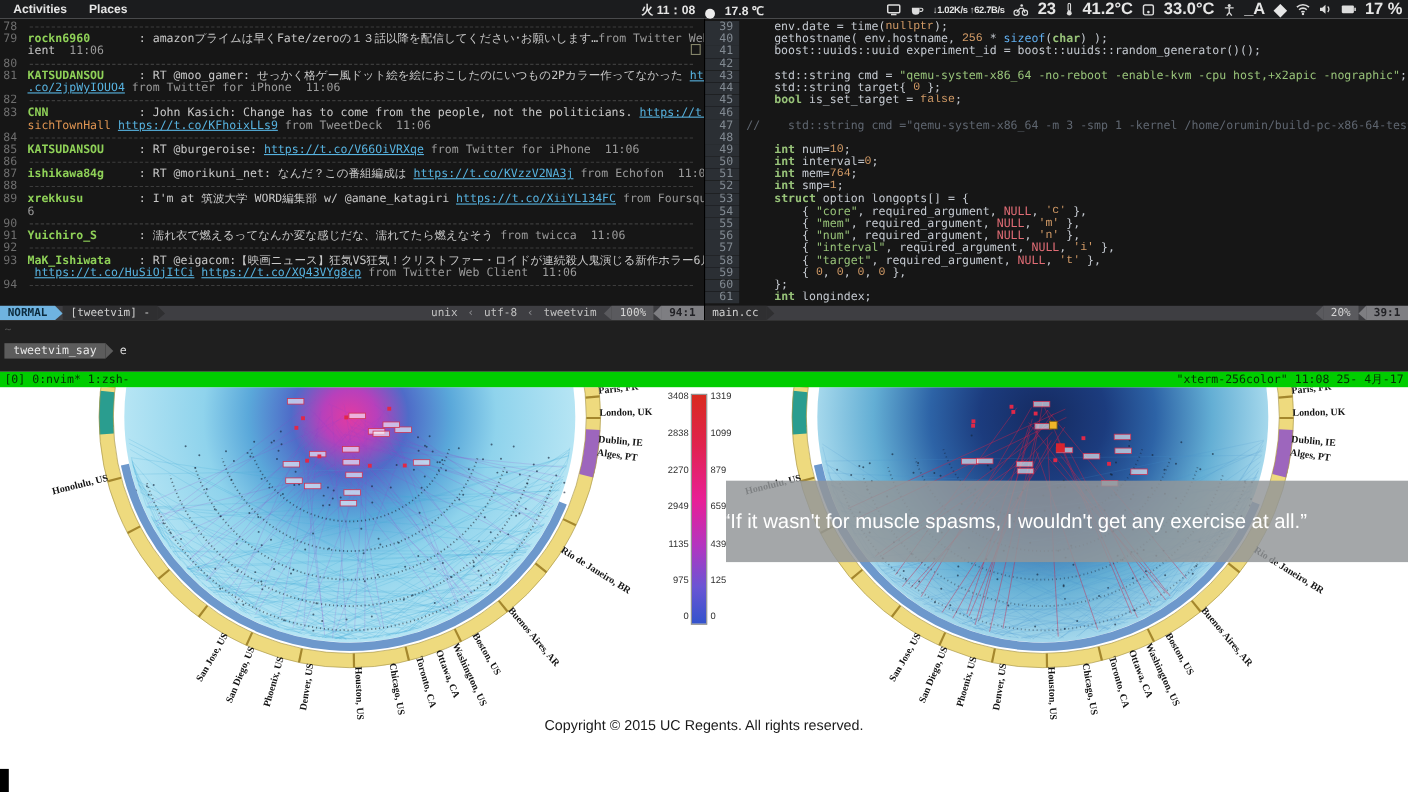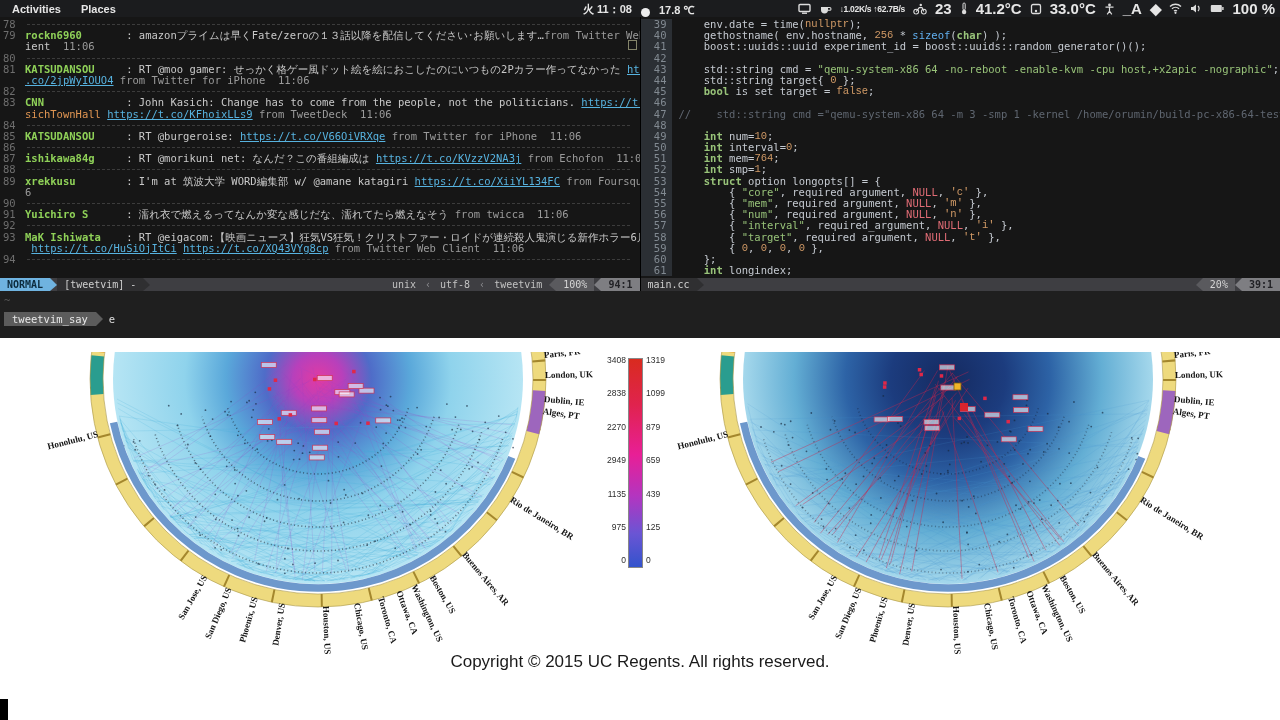--- a/index.html
+++ b/index.html
@@ -81,21 +81,21 @@
     font-family:"Liberation Sans",sans-serif;font-size:8.5px;color:#2e2e2e;}
   .lbar{position:absolute;left:32px;top:6px;width:13px;height:208px;
     background:linear-gradient(180deg,#d92b1f 0%,#e0234e 22%,#e81f96 46%,#b335c0 66%,#6a55d4 84%,#3353cc 100%);
     border:0.5px solid #888;}
   .lt1{position:absolute;right:56px;transform:translateY(-50%);}
   .lt2{position:absolute;left:50px;transform:translateY(-50%);}
   .overlay{position:absolute;left:660px;top:85px;width:620px;height:74px;background:rgba(147,150,152,0.84);
     z-index:5;display:flex;align-items:center;justify-content:center;padding:0 104px 0 10px;box-sizing:border-box;}
   .quote{font-family:"Liberation Sans",sans-serif;font-size:18.5px;color:#fff;white-space:nowrap;}
   .copyright{position:absolute;left:0;right:0;top:300px;text-align:center;z-index:6;
-    font-family:"Liberation Sans",sans-serif;font-size:17px;color:#1a1a1a;}
+    font-family:"Liberation Sans",sans-serif;font-size:13px;color:#1a1a1a;}
   .stray{position:absolute;left:0;top:347px;width:8px;height:21px;background:#000;z-index:7;}
 </style>
 </head>
 <body>
 
 <div class="screen">
 
   <div class="topbar">
     <div class="tb-left">
       <span class="tb-menu">Activities</span>
@@ -144,21 +144,21 @@
           <circle cx="6.5" cy="9.8" r="1.1" fill="#dcdcdc"></circle>
         </svg>
       <svg class="ticon" width="12" height="11" viewBox="0 0 12 11">
           <path d="M1 4h2l3-2.6v8.2L3 7H1z" fill="#dcdcdc"></path>
           <path d="M8 3a3.4 3.4 0 0 1 0 5" fill="none" stroke="#dcdcdc" stroke-width="1.2"></path>
         </svg>
       <svg class="ticon" width="14" height="9" viewBox="0 0 14 9">
           <rect x="0.8" y="1" width="11" height="7" rx="1" fill="#dcdcdc"></rect>
           <rect x="12.2" y="3" width="1.4" height="3" fill="#dcdcdc"></rect>
         </svg>
-      <span class="txt">100 %</span>
+      <span class="txt">17 %</span>
     </div>
   </div>
 
   <div class="term">
     <div class="pane pane-left">
       <div class="buf"><div class="trow"><span class="ln">78</span><span class="tsep"></span></div><div class="trow"><span class="ln">79</span><span class="x-u">rockn6960</span><span class="x-pd">       : </span><span class="x-w">amazonプライムは早くFate/zeroの１３話以降を配信してください･お願いします…</span><span class="x-m">from Twitter Web Cl</span></div><div class="trow"><span class="ln"></span><span class="x-w">ient</span><span class="x-m">  11:06</span></div><div class="trow"><span class="ln">80</span><span class="tsep"></span></div><div class="trow"><span class="ln">81</span><span class="x-u">KATSUDANSOU</span><span class="x-pd">     : </span><span class="x-w">RT @moo_gamer: せっかく格ゲー風ドット絵を絵におこしたのにいつもの2Pカラー作ってなかった </span><span class="x-l">https://t</span></div><div class="trow"><span class="ln"></span><span class="x-l">.co/2jpWyIOUO4</span><span class="x-m"> from Twitter for iPhone  11:06</span></div><div class="trow"><span class="ln">82</span><span class="tsep"></span></div><div class="trow"><span class="ln">83</span><span class="x-u">CNN</span><span class="x-pd">             : </span><span class="x-w">John Kasich: Change has to come from the people, not the politicians. </span><span class="x-l">https://t.co/UYpqI3w42L</span></div><div class="trow"><span class="ln"></span><span class="x-h">sichTownHall</span><span class="x-w"> </span><span class="x-l">https://t.co/KFhoixLLs9</span><span class="x-m"> from TweetDeck  11:06</span></div><div class="trow"><span class="ln">84</span><span class="tsep"></span></div><div class="trow"><span class="ln">85</span><span class="x-u">KATSUDANSOU</span><span class="x-pd">     : </span><span class="x-w">RT @burgeroise: </span><span class="x-l">https://t.co/V66OiVRXqe</span><span class="x-m"> from Twitter for iPhone  11:06</span></div><div class="trow"><span class="ln">86</span><span class="tsep"></span></div><div class="trow"><span class="ln">87</span><span class="x-u">ishikawa84g</span><span class="x-pd">     : </span><span class="x-w">RT @morikuni_net: なんだ？この番組編成は </span><span class="x-l">https://t.co/KVzzV2NA3j</span><span class="x-m"> from Echofon  11:06</span></div><div class="trow"><span class="ln">88</span><span class="tsep"></span></div><div class="trow"><span class="ln">89</span><span class="x-u">xrekkusu</span><span class="x-pd">        : </span><span class="x-w">I'm at 筑波大学 WORD編集部 w/ @amane_katagiri </span><span class="x-l">https://t.co/XiiYL134FC</span><span class="x-m"> from Foursquare  11:0</span></div><div class="trow"><span class="ln"></span><span class="x-m">6</span></div><div class="trow"><span class="ln">90</span><span class="tsep"></span></div><div class="trow"><span class="ln">91</span><span class="x-u">Yuichiro_S</span><span class="x-pd">      : </span><span class="x-w">濡れ衣で燃えるってなんか変な感じだな、濡れてたら燃えなそう</span><span class="x-m"> from twicca  11:06</span></div><div class="trow"><span class="ln">92</span><span class="tsep"></span></div><div class="trow"><span class="ln">93</span><span class="x-u">MaK_Ishiwata</span><span class="x-pd">    : </span><span class="x-w">RT @eigacom:【映画ニュース】狂気VS狂気！クリストファー・ロイドが連続殺人鬼演じる新作ホラー6月公開</span></div><div class="trow"><span class="ln"></span><span class="x-w"> </span><span class="x-l">https://t.co/HuSiOjItCi</span><span class="x-w"> </span><span class="x-l">https://t.co/XQ43VYg8cp</span><span class="x-m"> from Twitter Web Client  11:06</span></div><div class="trow"><span class="ln">94</span><span class="tsep"></span></div></div>
       <div class="panemark"></div>
       <div class="sl">
         <span class="seg seg-mode">NORMAL</span>
         <span class="tri tri-mode"></span>
@@ -192,20 +192,24 @@
 
   <div class="cmdarea">
     <div class="tilde">~</div>
     <div class="cmdrow">
       <span class="pill">tweetvim_say</span>
       <span class="pillarrow"></span>
       <span class="cmdinput">e</span>
     </div>
   </div>
 
+  <div class="tmuxbar">
+    <span>[0] 0:nvim* 1:zsh-</span>
+    <span>"xterm-256color" 11:08 25- 4月-17</span>
+  </div>
 
   <div class="browser">
     <div class="circle" id="circL">
         <svg viewBox="-360 -360 720 720" width="720" height="720" style="position: absolute; left: -42px; top: -333px;">
           <defs>
             <radialGradient id="g911">
               <stop offset="0" stop-color="#e23aa2"></stop>
               <stop offset="0.12" stop-color="#b840bb"></stop>
               <stop offset="0.26" stop-color="#4f6cc8"></stop>
               <stop offset="0.45" stop-color="#5aa8da"></stop>
@@ -902,17 +906,20 @@
         <span class="lt1" style="top: 175px;">975</span>
         <span class="lt1" style="top: 208.4px;">0</span>
         <span class="lt2" style="top: 8px;">1319</span>
         <span class="lt2" style="top: 41.4px;">1099</span>
         <span class="lt2" style="top: 74.8px;">879</span>
         <span class="lt2" style="top: 108.2px;">659</span>
         <span class="lt2" style="top: 141.6px;">439</span>
         <span class="lt2" style="top: 175px;">125</span>
         <span class="lt2" style="top: 208.4px;">0</span>
       </div>
+    <div class="overlay">
+      <span class="quote">“If it wasn't for muscle spasms, I wouldn't get any exercise at all.”</span>
+    </div>
     <div class="copyright">Copyright © 2015 UC Regents. All rights reserved.</div>
     <div class="stray"></div>
   </div>
 
 </div>
 
 </body></html>

